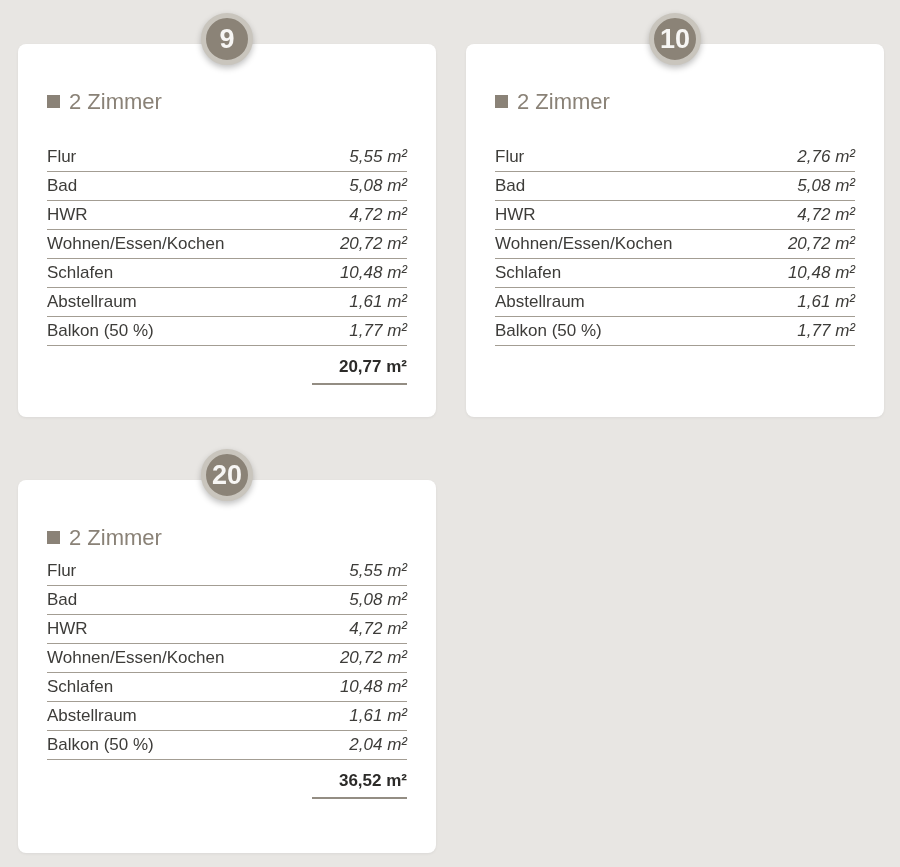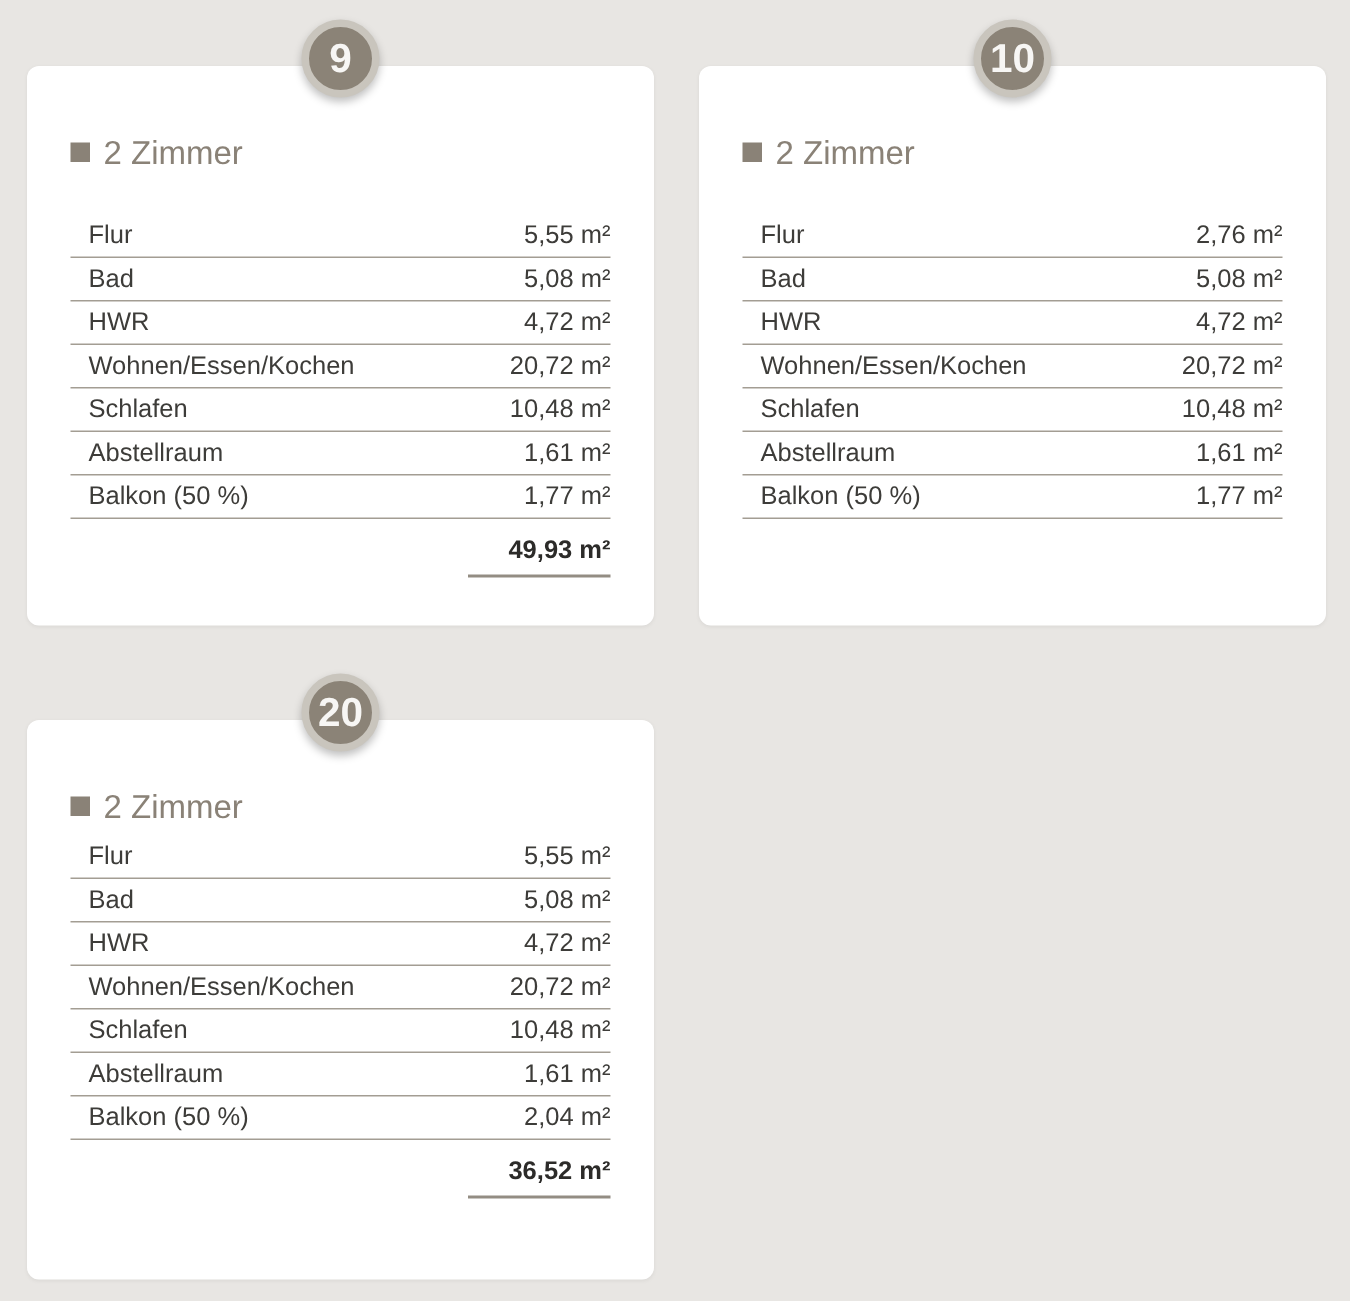--- a/index.html
+++ b/index.html
@@ -72,22 +72,22 @@
   .card--compact .room-table { margin-top: 10px; }
   .row {
     height: 29px;
     display: flex;
     justify-content: space-between;
     align-items: center;
     border-bottom: 1px solid var(--divider);
     font-size: 17px;
     color: var(--row-text);
   }
-  .row-label { white-space: nowrap; margin-left: 12px; }
-  .row-value { white-space: nowrap; }
+  .row-label { white-space: nowrap; }
+  .row-value { white-space: nowrap; font-style: italic; }
   .total {
     display: flex;
     justify-content: flex-end;
     padding-top: 11px;
   }
   .total-value {
     font-size: 17px;
     font-weight: bold;
     color: var(--total-text);
     text-align: right;
@@ -131,21 +131,21 @@
       </div>
       <div class="row">
         <span class="row-label">Abstellraum</span>
         <span class="row-value">1,61 m²</span>
       </div>
       <div class="row">
         <span class="row-label">Balkon (50 %)</span>
         <span class="row-value">1,77 m²</span>
       </div>
       <div class="total">
-        <span class="total-value">49,93 m²</span>
+        <span class="total-value">20,77 m²</span>
       </div>
     </div>
   </section>
 
   <section class="card">
     <div class="badge">10</div>
     <div class="category">
       <span class="cat-square"></span>
       <span class="cat-label">2 Zimmer</span>
     </div>

